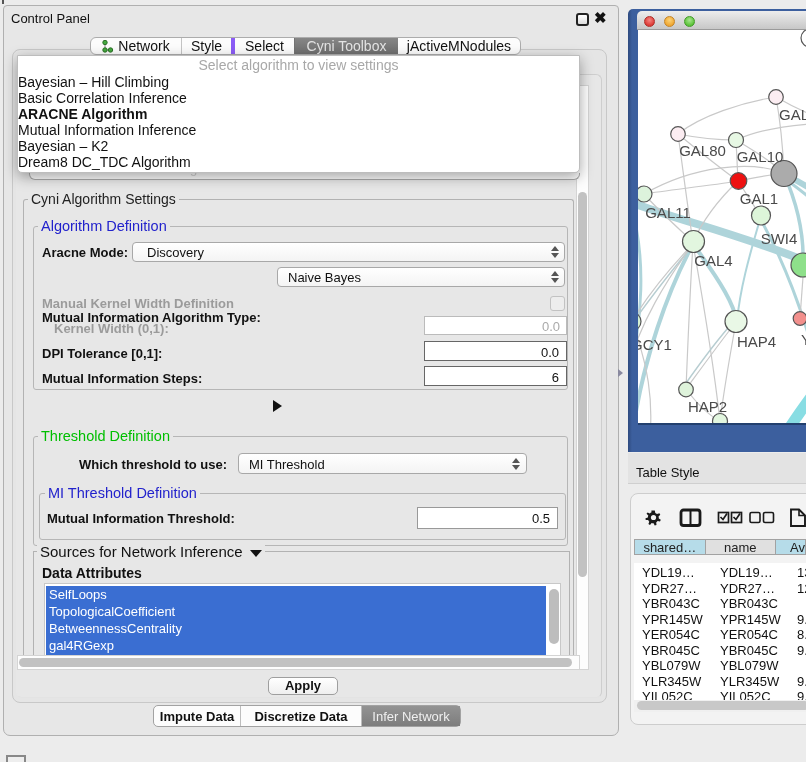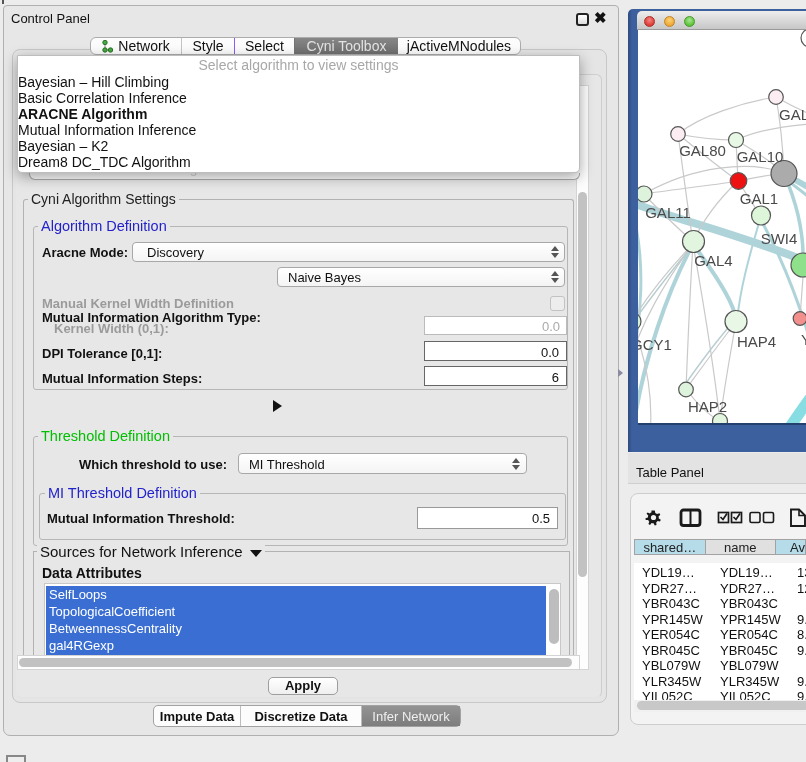--- a/index.html
+++ b/index.html
@@ -29,21 +29,21 @@
   <div style="width:91px; border-right:1px solid #c4c4c4; display:flex; align-items:center; justify-content:center;">
     <svg width="12" height="13" viewBox="0 0 12 13" style="margin-right:4px;">
       <line x1="3" y1="3" x2="3" y2="10" stroke="#888" stroke-width="1"></line>
       <line x1="3" y1="10" x2="8" y2="10" stroke="#888" stroke-width="1"></line>
       <circle cx="3" cy="2.5" r="2.2" fill="#44a93e" stroke="#2c7029"></circle>
       <circle cx="3" cy="10" r="2.2" fill="#44a93e" stroke="#2c7029"></circle>
       <circle cx="8.5" cy="10" r="2.2" fill="#44a93e" stroke="#2c7029"></circle>
     </svg>
     <span>Network</span>
   </div>
-  <div style="width:53px; border-right:1px solid #8b5cf6; display:flex; align-items:center; justify-content:center;">Style</div>
+  <div style="width:53px; border-right:4px solid #8b5cf6; display:flex; align-items:center; justify-content:center;">Style</div>
   <div style="width:60px; border-right:1px solid #737373; display:flex; align-items:center; justify-content:center;">Select</div>
   <div style="width:103px; background:linear-gradient(#868686,#6f6f6f); color:#e4e4e4; display:flex; align-items:center; justify-content:center;">Cyni Toolbox</div>
   <div style="flex:1; display:flex; align-items:center; justify-content:center;">jActiveMNodules</div>
 </div>
 
 <div class="abs" style="left:576px; top:85px; width:13px; height:585px; background:#fdfdfd; border:1px solid #d4d4d4;"></div>
 <div class="abs" style="left:578px; top:192px; width:9px; height:385px; background:#c2c2c2; border-radius:5px;"></div>
 <div class="abs" style="left:17px; top:655px; width:563px; height:15px; background:#fdfdfd; border:1px solid #d4d4d4;"></div>
 <div class="abs" style="left:19px; top:658px; width:553px; height:9px; background:#c2c2c2; border-radius:5px;"></div>
 
@@ -194,21 +194,21 @@
     <text x="141" y="214">SWI4</text>
     <text x="75.5" y="236">GAL4</text>
     <text x="118.5" y="317">HAP4</text>
     <text x="13.5" y="320">GCY1</text>
     <text x="69.5" y="382">HAP2</text>
     <text x="163" y="315" text-anchor="start">Y</text>
   </g>
 </svg>
 
 <div class="abs" style="left:628px; top:453px; width:178px; height:31px; background:#e3e3e3; border-bottom:1px solid #cfcfcf;"></div>
-<div class="abs" style="left:636px; top:465px; font-size:13px; color:#111;">Table Panel</div>
+<div class="abs" style="left:636px; top:465px; font-size:13px; color:#111;">Table Style</div>
 
 <div class="abs" style="left:630px; top:493px; width:200px; height:232px; background:#f3f3f3; border:1px solid #cdcdcd; border-radius:8px;"></div>
 
 <svg class="abs" style="left:645px; top:508px;" width="165" height="20" viewBox="0 0 165 20">
   <g fill="#1a1a1a">
     <path d="M 8,1.5 L 9.8,1.5 L 10.3,4 A 5,5 0 0 1 12,5 L 14.4,4.2 L 15.3,5.8 L 13.5,7.5 A 5,5 0 0 1 13.8,9.5 L 15.8,10.8 L 15,12.5 L 12.6,12 A 5,5 0 0 1 11.2,13.5 L 11.5,16 L 9.7,16.4 L 8.6,14.2 A 5,5 0 0 1 6.6,14 L 5,16 L 3.4,15 L 4.3,12.7 A 5,5 0 0 1 3.2,11 L 0.7,11 L 0.5,9.2 L 2.9,8.5 A 5,5 0 0 1 3.3,6.5 L 1.5,4.8 L 2.6,3.4 L 4.8,4.4 A 5,5 0 0 1 6.5,3.3 L 6.4,1.6 Z" transform="translate(0,1)"></path>
     <circle cx="8.5" cy="9.5" r="2.6" fill="#f3f3f3"></circle>
   </g>
   <g fill="none" stroke="#1a1a1a">
     <rect x="36" y="2" width="19" height="15.5" rx="2.5" stroke-width="2.8"></rect>

